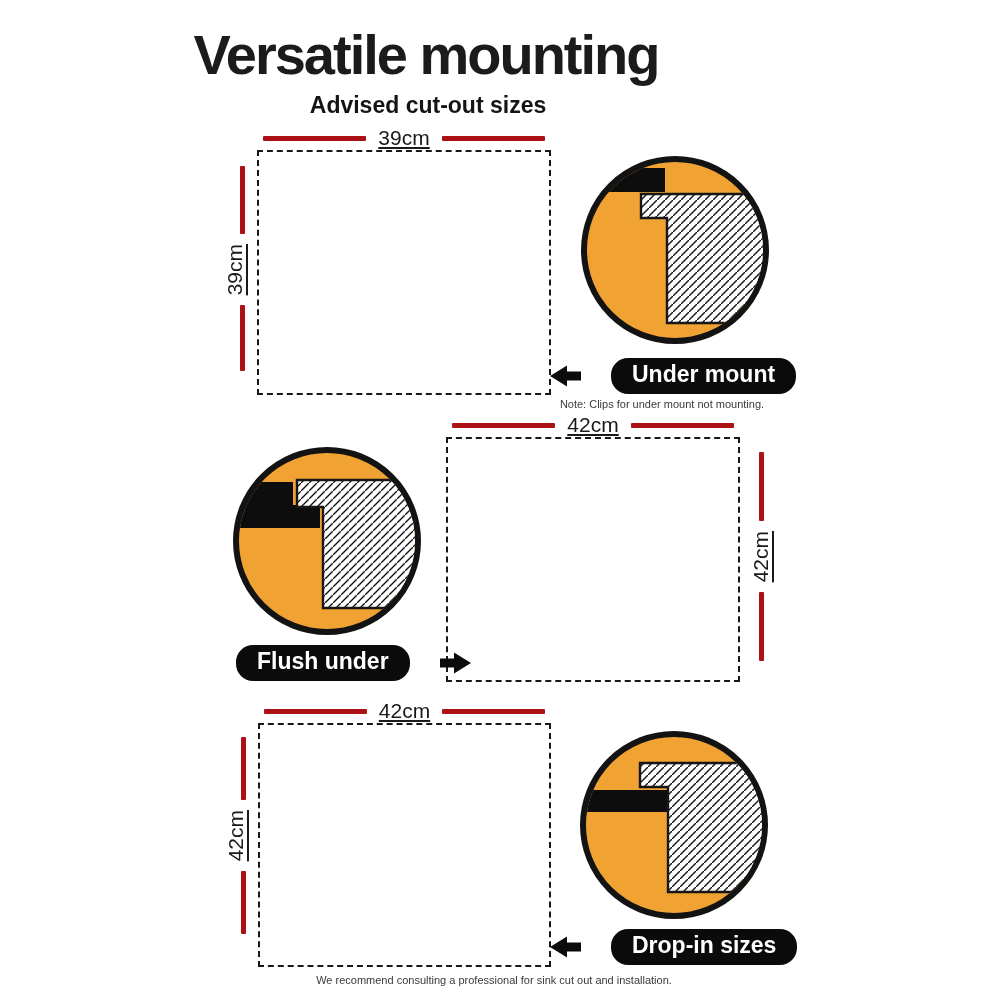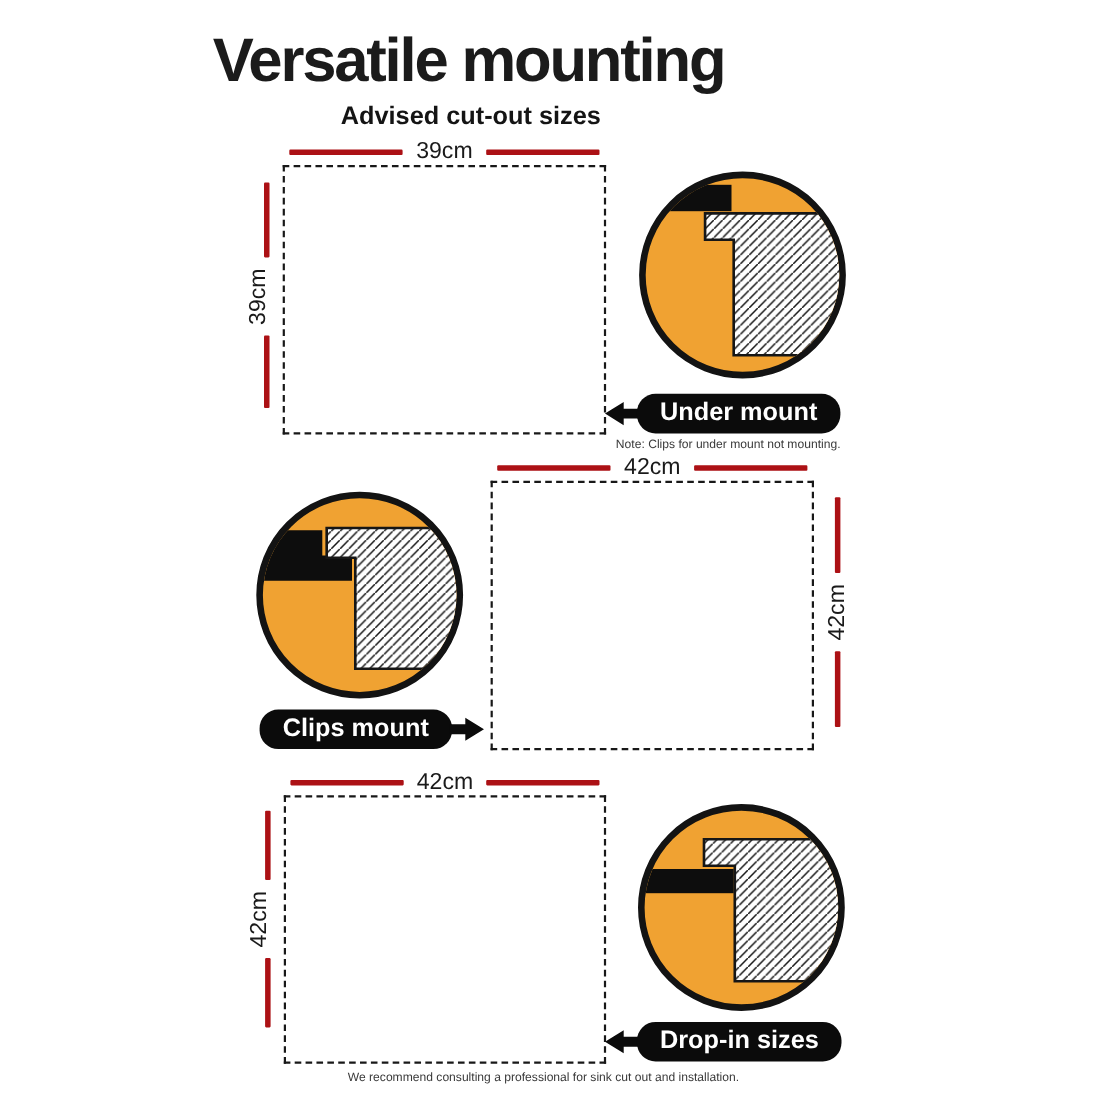--- a/index.html
+++ b/index.html
@@ -17,30 +17,30 @@
   }
   .sq {
     position:absolute; border:2px dashed #181818; box-sizing:border-box;
     background:#ffffff;
   }
   .hmeasure {
     position:absolute; display:flex; align-items:center; gap:12px;
     height:28px; padding:0 6px; box-sizing:border-box;
   }
   .hline { flex:1; height:5px; background:#AC1115; border-radius:1px; }
-  .mlabel { font-size:21px; color:#1a1a1a; white-space:nowrap; }
+  .mlabel { font-size:21px; color:#1a1a1a; white-space:nowrap;text-decoration:underline; }
   .vmeasure {
     position:absolute; display:flex; flex-direction:column; align-items:center;
     gap:10px; width:38px; box-sizing:border-box;
   }
   .vline { width:5px; background:#AC1115; border-radius:1px; }
   .vlabel { writing-mode:vertical-rl; transform:rotate(180deg); }
   .shift-left { margin-left:-14px; }
   .diagram { position:absolute; }
-  .pill-row { position:absolute; display:flex; align-items:center; }
+  .pill-row { position:absolute; display:flex; align-items:center;gap:32px; }
   .pill {
     background:#0b0b0b; color:#ffffff; font-size:23px; font-weight:600;
     padding:3px 21px 6px 21px; border-radius:17px; white-space:nowrap;
   }
   .arrow-svg { display:block; flex:0 0 auto; }
   .small-note { position:absolute; font-size:11px; color:#3a3a3a; text-align:center; }
 </style>
 </head>
 <body>
 
@@ -114,21 +114,21 @@
 
   <div class="sq" style="left:446px; top:437px; width:294px; height:245px;"></div>
 
   <div class="vmeasure" style="left:742px; top:452px; height:220px;">
     <div class="vline" style="height:69px;"></div>
     <div class="mlabel vlabel">42cm</div>
     <div class="vline" style="height:69px;"></div>
   </div>
 
   <div class="pill-row" style="left:236px; top:645px;">
-    <div class="pill" style="margin-right:-2px;">Clips mount</div>
+    <div class="pill" style="margin-right:-2px;">Flush under</div>
     <svg class="arrow-svg" width="32" height="26" viewBox="0 0 32 26">
       <polygon points="31,13 14,2.5 14,8.5 0,8.5 0,17.5 14,17.5 14,23.5" fill="#0b0b0b"></polygon>
     </svg>
   </div>
 
   <div class="hmeasure" style="left:258px; top:697px; width:293px;">
     <div class="hline"></div>
     <div class="mlabel">42cm</div>
     <div class="hline"></div>
   </div>

